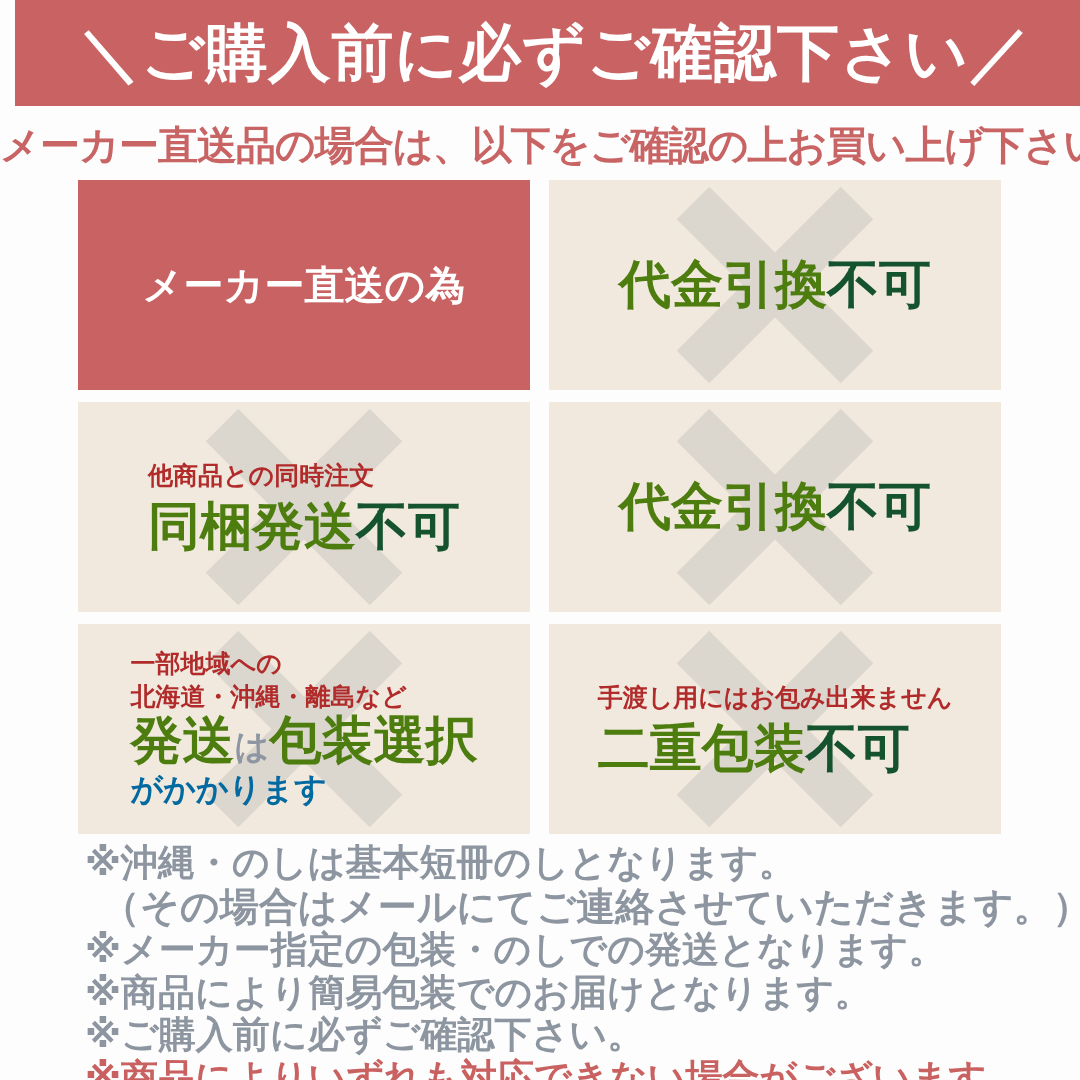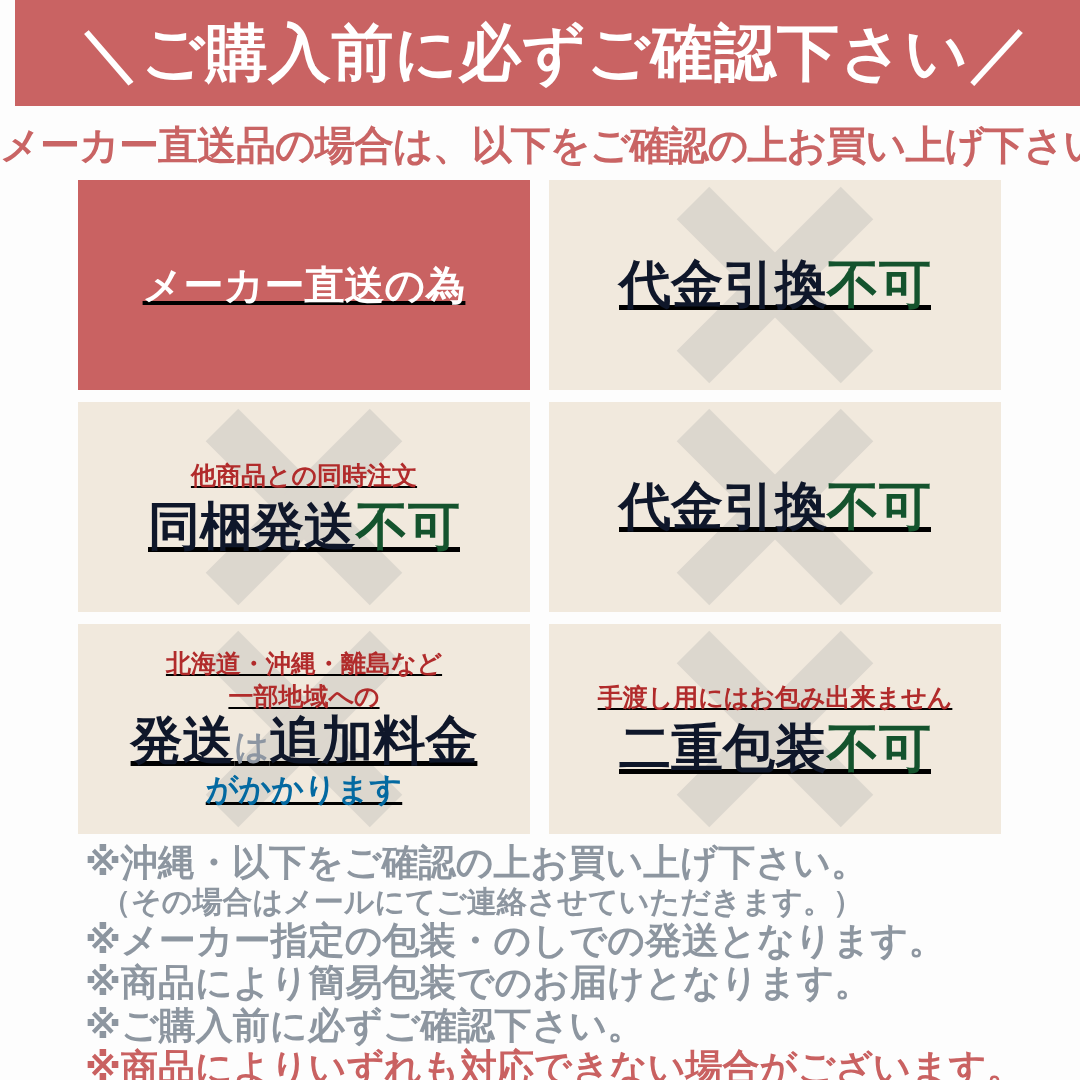--- a/index.html
+++ b/index.html
@@ -34,37 +34,37 @@
     overflow:hidden;
   }
   .cell.red{background:#c96262;}
   .x-mark{position:absolute;top:0;left:0;right:0;bottom:0;pointer-events:none;}
   .x-bar{
     position:absolute;left:50%;top:50%;width:232px;height:46px;
     background:#dcd7ce;
   }
   .x-bar.a{transform:translate(-50%,-50%) rotate(45deg);}
   .x-bar.b{transform:translate(-50%,-50%) rotate(-45deg);}
-  .cell-content{position:relative;z-index:2;text-align:center;text-decoration:underline;}
+  .cell-content{position:relative;z-index:2;}
   .info-line{color:#ffffff;font-size:40px;line-height:1.5;white-space:nowrap;}
   .big-row{font-size:52px;line-height:1.1;white-space:nowrap;}
-  .subject{color:#0f172a;}
+  .subject{color:#4d7c0f;}
   .suffix{color:#14532d;}
   .note-line{color:#b12b2b;font-size:25px;line-height:1.3;white-space:nowrap;}
   .tail-line{color:#0369a1;font-size:32px;line-height:1.3;white-space:nowrap;}
   .particle{color:#8d96a2;font-size:34px;}
   .mb6{margin-bottom:6px;}
   
   .notes{
     position:absolute;top:843px;left:85px;width:960px;
     color:#8d96a0;font-size:37px;line-height:1.07;
     white-space:nowrap;
   }
   .notes .line{margin-bottom:3px;}
-  .notes .paren{font-size:30px;padding-left:16px;}
+  .notes .paren{font-size:39px;padding-left:16px;}
   .notes .red-line{color:#c96161;}
 </style>
 </head>
 <body>
 
 <div class="banner">
   <span>＼ご購入前に必ずご確認下さい／</span>
 </div>
 
 <div class="subtitle">メーカー直送品の場合は、以下をご確認の上お買い上げ下さい。</div>
@@ -113,24 +113,24 @@
       </div>
     </div>
   </div>
 
   <div class="cell">
     <div class="x-mark">
       <span class="x-bar a"></span>
       <span class="x-bar b"></span>
     </div>
     <div class="cell-content">
+      <div class="note-line">一部地域への</div>
       <div class="note-line">北海道・沖縄・離島など</div>
-      <div class="note-line">一部地域への</div>
       <div class="big-row">
-        <span class="subject">発送</span><span class="particle">は</span><span class="subject">追加料金</span>
+        <span class="subject">発送</span><span class="particle">は</span><span class="subject">包装選択</span>
       </div>
       <div class="tail-line">がかかります</div>
     </div>
   </div>
 
   <div class="cell">
     <div class="x-mark">
       <span class="x-bar a"></span>
       <span class="x-bar b"></span>
     </div>
@@ -138,19 +138,19 @@
       <div class="note-line mb6">手渡し用にはお包み出来ません</div>
       <div class="big-row">
         <span class="subject">二重包装</span><span class="suffix">不可</span>
       </div>
     </div>
   </div>
 
 </div>
 
 <div class="notes">
-  <div class="line">※沖縄・以下をご確認の上お買い上げ下さい。</div>
+  <div class="line">※沖縄・のしは基本短冊のしとなります。</div>
   <div class="line paren">（その場合はメールにてご連絡させていただきます。）</div>
   <div class="line">※メーカー指定の包装・のしでの発送となります。</div>
   <div class="line">※商品により簡易包装でのお届けとなります。</div>
   <div class="line">※ご購入前に必ずご確認下さい。</div>
   <div class="line red-line">※商品によりいずれも対応できない場合がございます。</div>
 </div>
 
 </body></html>

